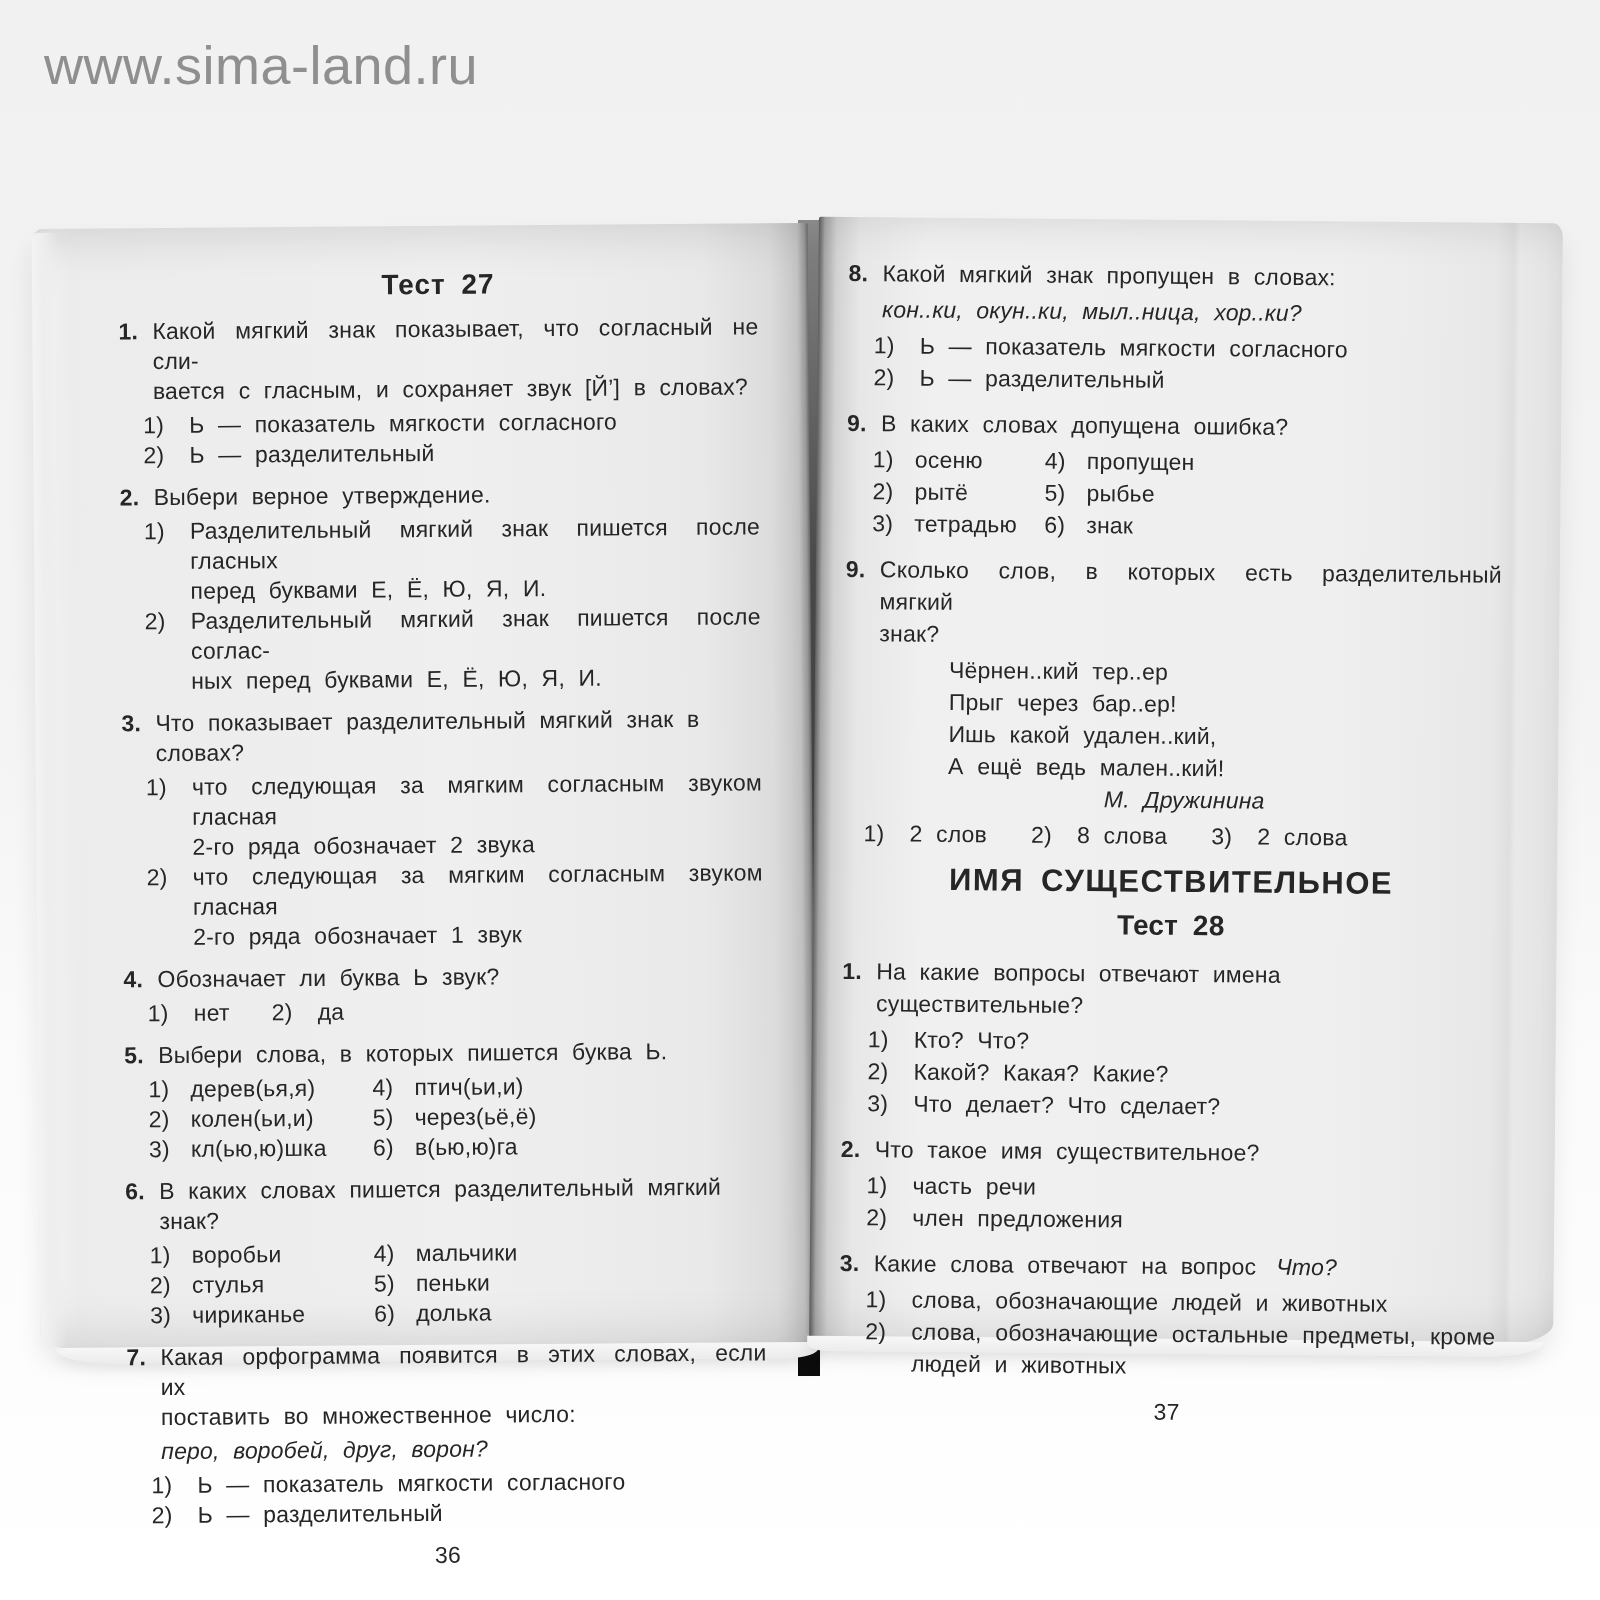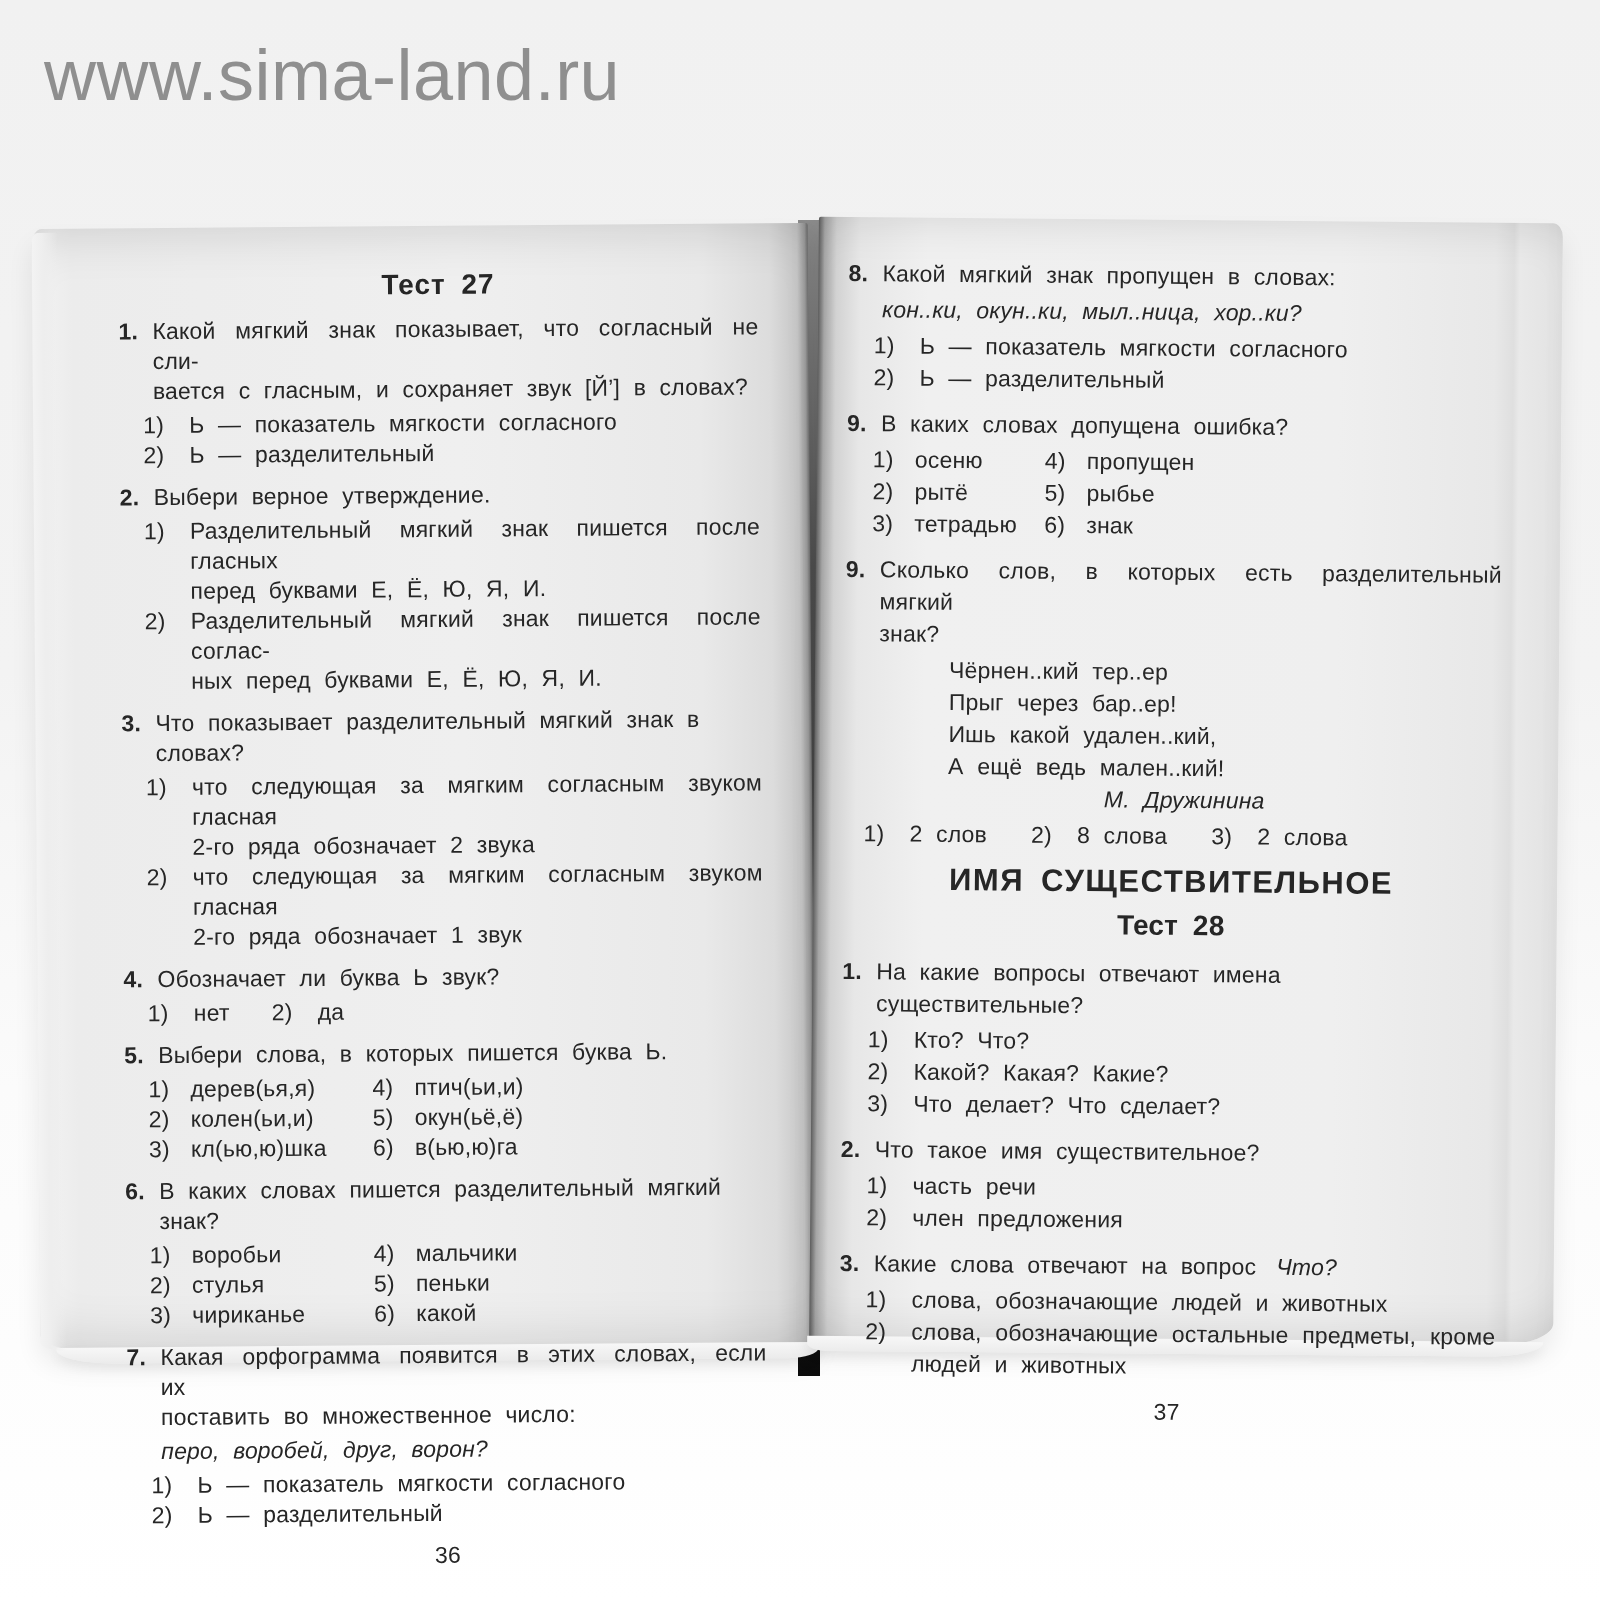--- a/index.html
+++ b/index.html
@@ -3,21 +3,21 @@
 <meta charset="utf-8">
 <style>
   html,body{margin:0;padding:0;}
   body{
     width:1600px;height:1600px;position:relative;overflow:hidden;
     background:linear-gradient(180deg,#f1f1f1 0%,#f3f3f3 42%,#fbfbfb 68%,#ffffff 100%);
     font-family:"Liberation Sans",sans-serif;color:#2b2b2b;
   }
   .watermark{
     position:absolute;left:44px;top:34px;
-    font-size:72px;color:#8f8f8f;font-weight:400;letter-spacing:0.5px;
+    font-size:54px;color:#8f8f8f;font-weight:400;letter-spacing:0.5px;
   }
   .book{position:absolute;left:36px;top:226px;width:1522px;height:1122px;}
   .gutter{
     position:absolute;left:762px;top:-6px;width:22px;height:103%;z-index:0;
     background:linear-gradient(180deg,#8a8a8a,#4f4f4f 30%,#3c3c3c 75%,#0c0c0c 100%);
   }
   .page{position:absolute;top:0;height:100%;z-index:1;}
   .page-left{
     left:0;width:776px;
     transform:rotate(-0.45deg);
@@ -199,21 +199,21 @@
           <div class="ans">
               <span class="am">3)</span>
               <div class="at">кл(ью,ю)шка</div>
             </div>
           <div class="ans">
               <span class="am">4)</span>
               <div class="at">птич(ьи,и)</div>
             </div>
           <div class="ans">
               <span class="am">5)</span>
-              <div class="at">окун(ьё,ё)</div>
+              <div class="at">через(ьё,ё)</div>
             </div>
           <div class="ans">
               <span class="am">6)</span>
               <div class="at">в(ью,ю)га</div>
             </div>
         </div>
       </div>
 
       <div class="q">
         <div class="qhead">
@@ -236,21 +236,21 @@
           <div class="ans">
               <span class="am">4)</span>
               <div class="at">мальчики</div>
             </div>
           <div class="ans">
               <span class="am">5)</span>
               <div class="at">пеньки</div>
             </div>
           <div class="ans">
               <span class="am">6)</span>
-              <div class="at">какой</div>
+              <div class="at">долька</div>
             </div>
         </div>
       </div>
 
       <div class="q">
         <div class="qhead">
           <span class="qnum">7.</span>
           <div class="qtext">
             <div class="fj">Какая орфограмма появится в этих словах, если их</div>
             <div>поставить во множественное число:</div>

